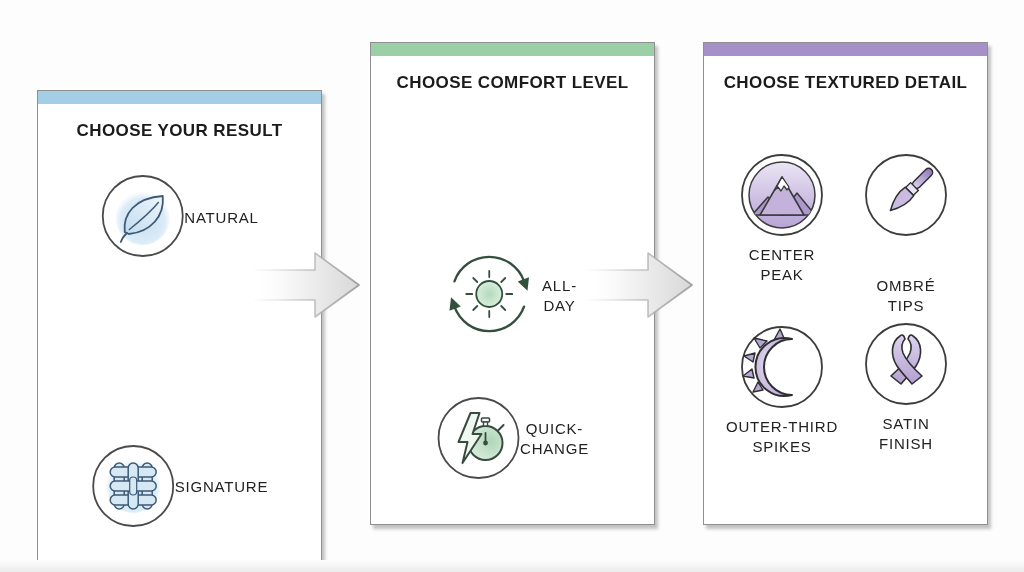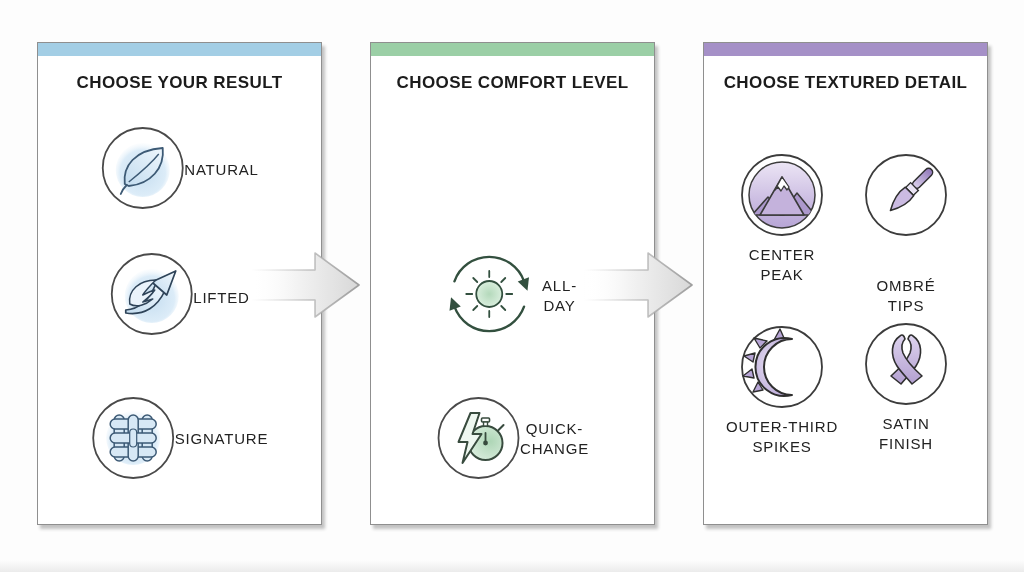--- a/index.html
+++ b/index.html
@@ -1,21 +1,21 @@
 <!DOCTYPE html>
 <html><head>
 <meta charset="utf-8">
 <style>
   html,body{margin:0;padding:0;}
   body{font-family:"Liberation Sans",sans-serif;}
   .stage{position:relative;width:1024px;height:572px;background:#fdfdfd;overflow:hidden;}
   .panel{position:absolute;top:42px;width:285px;height:483px;background:#ffffff;
          border:1px solid #8f8f8f;box-sizing:border-box;
          box-shadow:3px 4px 3px rgba(60,60,60,0.30);}
-  .panel-1{left:37px;} .panel-2{left:370px;text-decoration:underline;} .panel-3{left:703px;}
+  .panel-1{left:37px;margin-top:48px;} .panel-2{left:370px;text-decoration:underline;} .panel-3{left:703px;}
   .accent-bar{position:absolute;top:0;left:0;right:0;height:13px;}
   .panel-title{position:absolute;top:30px;left:0;right:0;text-align:center;
                font-size:17px;font-weight:700;color:#1b1b1b;letter-spacing:0.4px;}
   .opt{position:absolute;left:50%;transform:translateX(-50%);
        display:flex;flex-direction:row;align-items:center;cursor:pointer;}
   .opt-a{top:83px;} .opt-b{top:209px;} .opt-b2{top:204px;} .opt-c{top:353px;}
   .grid-opt{position:absolute;width:150px;display:flex;flex-direction:column;align-items:center;cursor:pointer;}
   .g0{left:3px;top:110px;} .g1{left:127px;top:110px;gap:31px;}
   .g2{left:3px;top:282px;} .g3{left:127px;top:279px;}
   .opt-label{font-size:15px;color:#222222;letter-spacing:0.8px;text-align:center;
@@ -56,38 +56,20 @@
           <circle cx="42" cy="42" r="40" fill="#ffffff" stroke="#4a4a4a" stroke-width="1.8"></circle>
           <circle cx="42" cy="44" r="27" fill="url(#glB)"></circle>
           <path d="M24,58 C22,40 34,24 62,22 C64,42 50,58 28,60 Z" fill="url(#lfG)" stroke="#3d5a75" stroke-width="1.8" stroke-linejoin="round"></path>
           <path d="M28,56 C38,48 50,38 58,28" fill="none" stroke="#3d5a75" stroke-width="1.4"></path>
           <path d="M26,59 C23,62 21,65 20,68" fill="none" stroke="#3d5a75" stroke-width="1.8" stroke-linecap="round"></path>
         </svg>
       </span>
       <div class="opt-label">NATURAL</div>
     </div>
 
-    <div class="opt opt-b">
-      <span>
-        <svg width="84" height="84" viewBox="0 0 84 84">
-          <defs>
-            <linearGradient id="waG" x1="0" y1="1" x2="1" y2="0">
-              <stop offset="0" stop-color="#c3dcef"></stop>
-                <stop offset="1" stop-color="#f2f8fd"></stop>
-            </linearGradient>
-          </defs>
-          <circle cx="42" cy="42" r="40" fill="#ffffff" stroke="#4a4a4a" stroke-width="1.8"></circle>
-          <circle cx="42" cy="44" r="27" fill="url(#glB)"></circle>
-          <path d="M16,61 C35,64 48,54 55,39 L46,32 C40,47 30,57 16,58 Z" fill="url(#waG)" stroke="#2f4459" stroke-width="1.7" stroke-linejoin="round"></path>
-          <polygon points="42,30 66,19 57,43" fill="url(#waG)" stroke="#2f4459" stroke-width="1.7" stroke-linejoin="round"></polygon>
-          <path d="M20,52 C18,38 30,28 46,28 C40,34 36,38 33,43 C37,41 41,39 45,38 C41,44 37,47 33,50 C37,49 40,48 43,47 C36,53 27,56 20,52 Z" fill="#eaf3fb" stroke="#2f4459" stroke-width="1.5" stroke-linejoin="round"></path>
-        </svg>
-      </span>
-      <div class="opt-label">LIFTED</div>
-    </div>
 
     <div class="opt opt-c">
       <span>
         <svg width="84" height="84" viewBox="0 0 84 84">
           <circle cx="42" cy="42" r="40" fill="#ffffff" stroke="#4a4a4a" stroke-width="1.8"></circle>
           <circle cx="42" cy="42" r="27" fill="url(#glB)"></circle>
           <g fill="#d7e8f5" stroke="#3d5a75" stroke-width="1.5">
             <rect x="23" y="19" width="10" height="46" rx="5"></rect>
             <rect x="51" y="19" width="10" height="46" rx="5"></rect>
             <rect x="19" y="23" width="46" height="10" rx="5"></rect>

